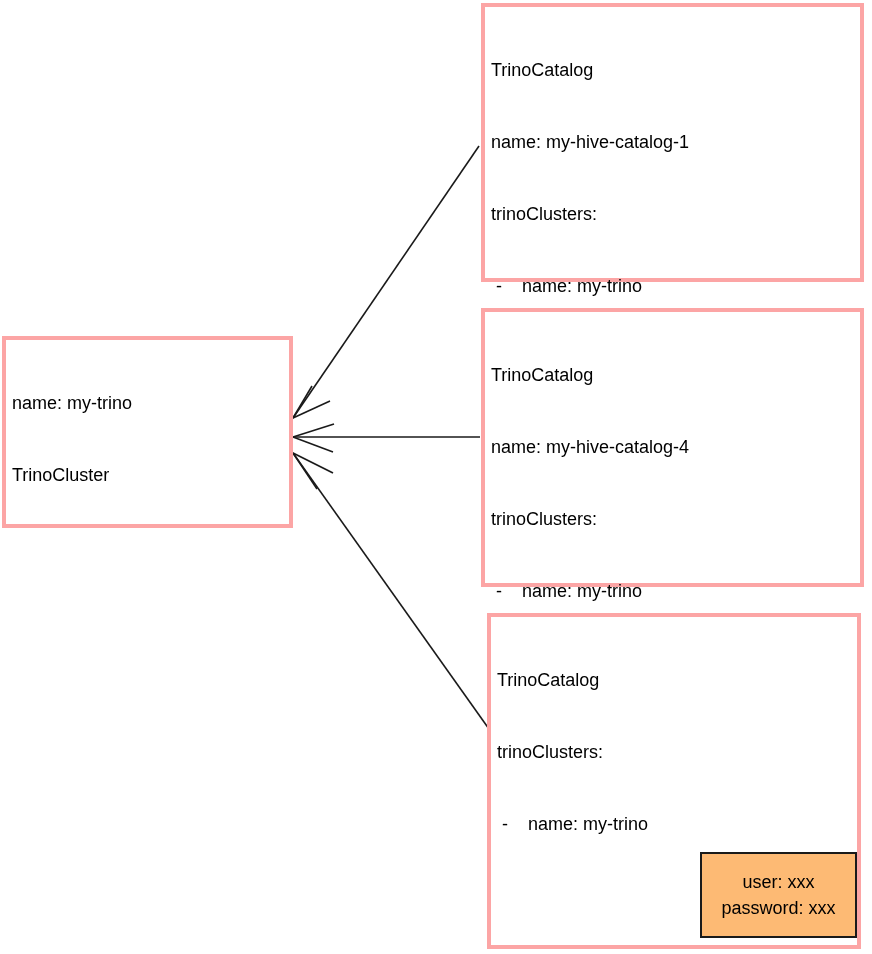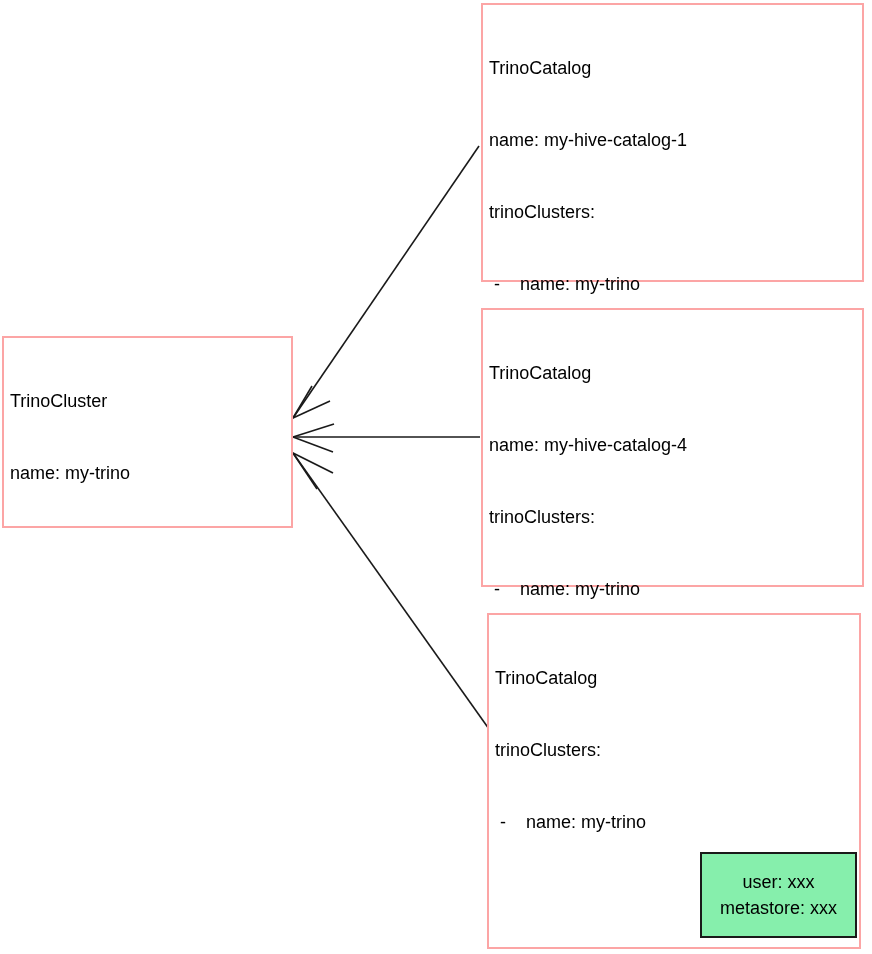--- a/index.html
+++ b/index.html
@@ -27,40 +27,40 @@
     left: 0;
     top: 0;
     width: 872px;
     height: 954px;
     pointer-events: none;
   }
   .node-box {
     position: absolute;
     box-sizing: border-box;
     background: #ffffff;
-    border: 2px solid #fca5a5;
+    border: 4px solid #fca5a5;
   }
   .node-text {
     position: absolute;
     left: 6px;
     top: 3px;
     right: 4px;
     font-size: 18px;
     line-height: 24px;
     white-space: pre;
     letter-spacing: 0px;
   }
   .node-line {
     white-space: pre;
     display: block;
   }
   .secret-box {
     position: absolute;
     box-sizing: border-box;
-    background: #86efac;
+    background: #fdba74;
     border: 2px solid #1a1a1a;
     display: flex;
     flex-direction: column;
     align-items: center;
     justify-content: center;
   }
   .secret-line {
     font-size: 18px;
     line-height: 26px;
     white-space: pre;
@@ -102,22 +102,22 @@
         <line x1="757" y1="815" x2="786" y2="853"></line>
         <line x1="786" y1="853" x2="771" y2="817"></line>
         <line x1="786" y1="853" x2="760" y2="832"></line>
       </g>
 
     </g>
   </svg>
 
   <div class="node-box" id="cluster-node">
     <div class="node-text">
+      <span class="node-line">name: my-trino</span>
       <span class="node-line">TrinoCluster</span>
-      <span class="node-line">name: my-trino</span>
     </div>
   </div>
 
   <div class="node-box" id="catalog-node-1">
     <div class="node-text">
       <span class="node-line">TrinoCatalog</span>
       <span class="node-line">name: my-hive-catalog-1</span>
       <span class="node-line">trinoClusters:</span>
       <span class="node-line"> -    name: my-trino</span>
       <span class="node-line">hive:</span>
@@ -147,16 +147,16 @@
       <span class="node-line">trinoClusters:</span>
       <span class="node-line"> -    name: my-trino</span>
       
       
       
     </div>
   </div>
 
   <div class="secret-box" id="secret-node">
     <span class="secret-line">user: xxx</span>
-    <span class="secret-line">metastore: xxx</span>
+    <span class="secret-line">password: xxx</span>
   </div>
 
 </div>
 
 </body></html>

